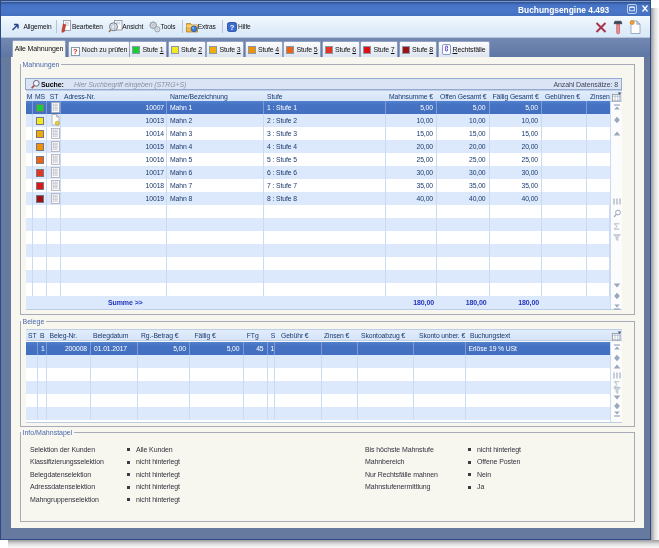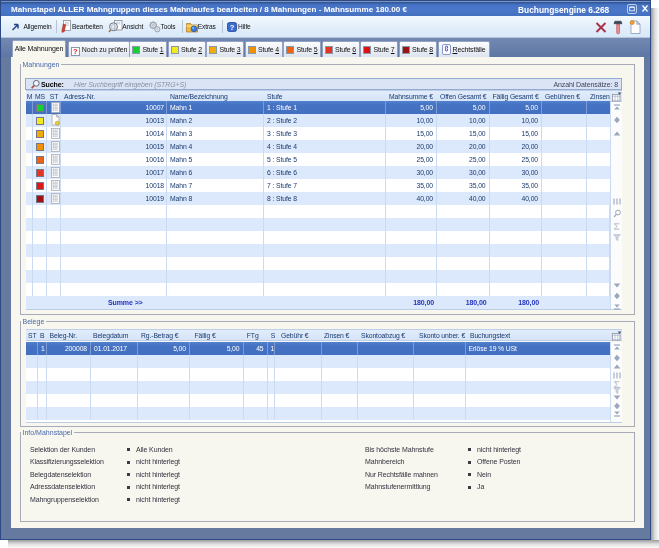--- a/index.html
+++ b/index.html
@@ -41,22 +41,21 @@
 </head>
 <body>
 <div id="win"></div>
 <div class="frame" style="left:1px;top:38px;width:10px;height:501px"></div>
 <div class="frame" style="left:644px;top:38px;width:6px;height:501px"></div>
 <div class="frame" style="left:1px;top:528px;width:649px;height:11px"></div>
 <div id="shadR"></div>
 <div id="shadB"></div>
 
 <div id="title">
-  <div class="abs" style="left:10px;top:4px;white-space:nowrap;">Mahnstapel ALLER Mahngruppen dieses Mahnlaufes bearbeiten / 8 Mahnungen - Mahnsumme 180.00 €</div>
-  <div class="abs" style="left:517px;top:4px;white-space:nowrap;font-size:8.4px;">Buchungsengine 6.268</div>
+  <div class="abs" style="left:517px;top:4px;white-space:nowrap;font-size:8.4px;">Buchungsengine 4.493</div>
   <svg class="abs" style="left:626px;top:2.5px" width="10" height="10" viewBox="0 0 10 10">
       <rect x="0.5" y="0.5" width="9" height="9" rx="1.5" fill="none" stroke="#bcd0ee"></rect>
       <rect x="2.7" y="3.2" width="4.6" height="3.6" fill="none" stroke="#e8f0fa" stroke-width="0.9"></rect>
       <rect x="2.7" y="2.6" width="4.6" height="1.2" fill="#e8f0fa"></rect>
     </svg>
   <svg class="abs" style="left:640px;top:3px" width="8" height="9" viewBox="0 0 8 9">
       <path d="M1.5 1.5 L6.5 7.5 M6.5 1.5 L1.5 7.5" stroke="#fff" stroke-width="1.3"></path>
     </svg>
 </div>
 <div id="toolbar"></div>

